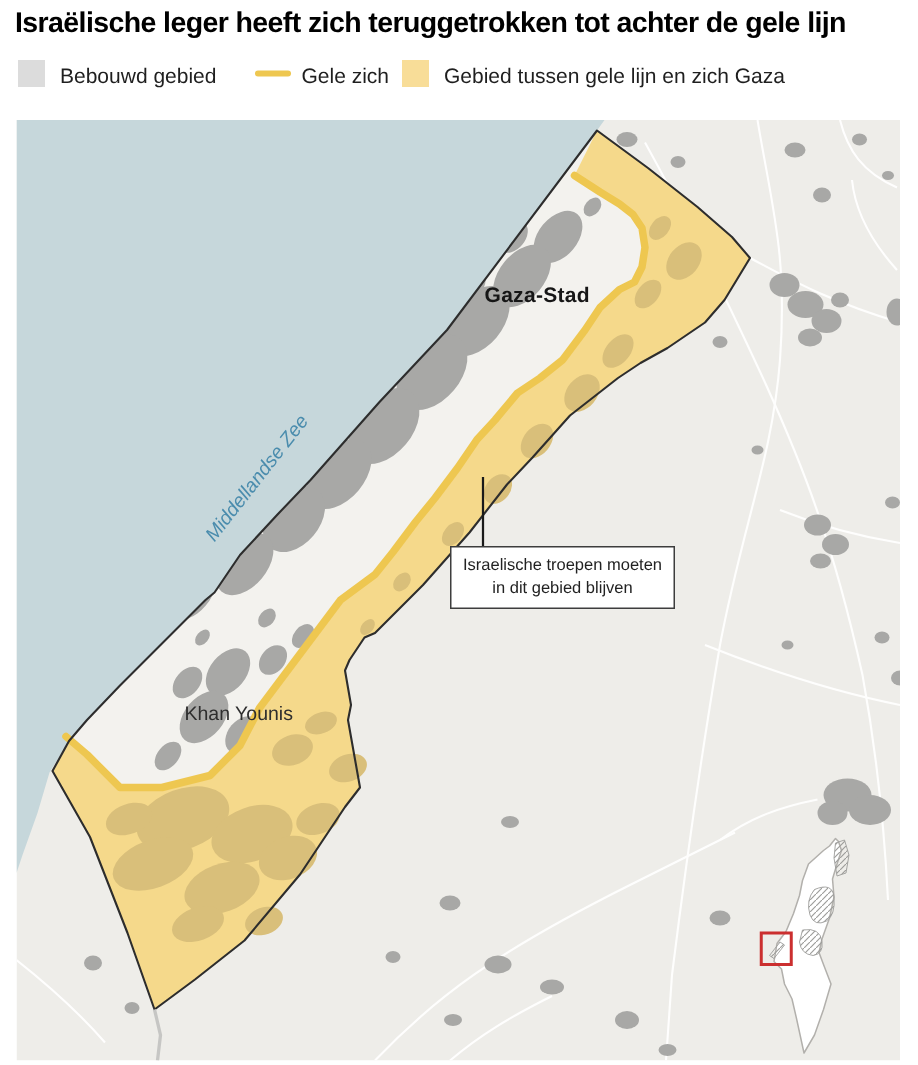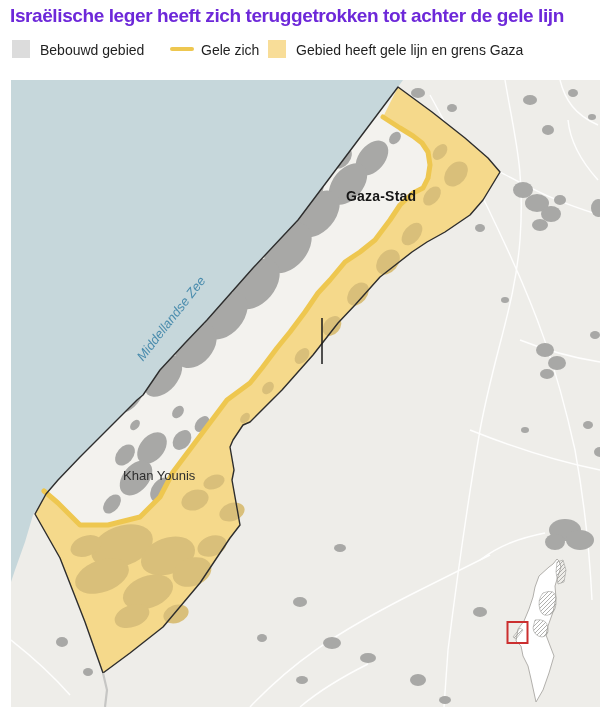--- a/index.html
+++ b/index.html
@@ -1,44 +1,44 @@
 <!DOCTYPE html>
 <html><head>
 <meta charset="utf-8">
 <style>
   html,body{margin:0;padding:0;background:#ffffff;}
   body{width:612px;height:710px;position:relative;font-family:"Liberation Sans",sans-serif;overflow:hidden;}
-  .title{position:absolute;left:10px;top:5px;font-size:19px;font-weight:bold;color:#6d28d9;letter-spacing:-0.4px;white-space:nowrap;}
+  .title{position:absolute;left:10px;top:5px;font-size:19px;font-weight:bold;color:#000000;letter-spacing:-0.4px;white-space:nowrap;}
   .legend-swatch{position:absolute;width:18px;height:18px;top:40px;}
   .legend-label{position:absolute;top:42px;font-size:14px;color:#1f1f1f;white-space:nowrap;}
   .sw-gray{left:12px;background:#dcdcdc;}
   .lbl-1{left:40px;}
   .sw-line{left:170px;top:47px;width:24px;height:4px;border-radius:2px;background:#eec750;}
   .lbl-2{left:201px;}
   .sw-yellow{left:268px;background:#f8dd98;}
   .lbl-3{left:296px;}
   .map-wrap{position:absolute;left:11px;top:80px;width:589px;height:627px;}
   .map-wrap svg{position:absolute;left:0;top:0;}
   .map-label{position:absolute;white-space:nowrap;}
-  .lbl-gaza-stad{left:312px;top:108px;font-size:14px;font-weight:bold;color:#161616;letter-spacing:0.2px;margin-left:23px;}
+  .lbl-gaza-stad{left:312px;top:108px;font-size:14px;font-weight:bold;color:#161616;letter-spacing:0.2px;}
   .lbl-khan-younis{left:112px;top:388px;font-size:13px;color:#2e2e2e;text-align:right;}
   .lbl-sea{left:100px;top:231px;width:120px;text-align:center;font-size:13px;font-style:italic;color:#4a8cad;transform:rotate(-52deg);}
   .annotation{position:absolute;left:289px;top:284px;width:144px;background:#ffffff;border:1.5px solid #3d3d3d;padding:5px 2px;text-align:center;font-size:11px;line-height:1.35;color:#222222;}
 </style>
 </head>
 <body>
 
 <div class="title">Israëlische leger heeft zich teruggetrokken tot achter de gele lijn</div>
 
 <div class="legend-swatch sw-gray"></div>
 <div class="legend-label lbl-1">Bebouwd gebied</div>
 <div class="legend-swatch sw-line"></div>
 <div class="legend-label lbl-2">Gele zich</div>
 <div class="legend-swatch sw-yellow"></div>
-<div class="legend-label lbl-3">Gebied heeft gele lijn en grens Gaza</div>
+<div class="legend-label lbl-3">Gebied tussen gele lijn en zich Gaza</div>
 
 <div class="map-wrap">
 <svg width="589" height="627" viewBox="11 80 589 627">
   <defs>
     <pattern id="hatch" width="4" height="4" patternUnits="userSpaceOnUse">
       <path d="M0,4 L4,0" stroke="#9d9d9b" stroke-width="0.8"></path>
     </pattern>
   </defs>
 
   <rect x="11" y="80" width="589" height="627" fill="#eeede9"></rect>
@@ -174,13 +174,17 @@
     <path fill="url(#hatch)" stroke="#9d9d9b" stroke-width="0.6" d="M543,593 Q555,588 556,598 Q557,610 551,614 Q543,618 540,610 Q537,600 543,593 Z"></path>
     <path fill="url(#hatch)" stroke="#9d9d9b" stroke-width="0.6" d="M535,620 Q547,618 548,628 Q549,636 542,637 Q534,636 533,628 Z"></path>
     <path fill="url(#hatch)" stroke="#9d9d9b" stroke-width="0.6" d="M513,637 L520,628 L523,630 L516,639 Z"></path>
     <rect x="507.5" y="622" width="20" height="21" fill="none" stroke="#cb2f2f" stroke-width="2"></rect>
   </g>
 </svg>
 
   <div class="map-label lbl-sea">Middellandse Zee</div>
   <div class="map-label lbl-gaza-stad">Gaza-Stad</div>
   <div class="map-label lbl-khan-younis">Khan Younis</div>
+  <div class="annotation">
+    <div>Israelische troepen moeten</div>
+    <div>in dit gebied blijven</div>
+  </div>
 </div>
 
 </body></html>

